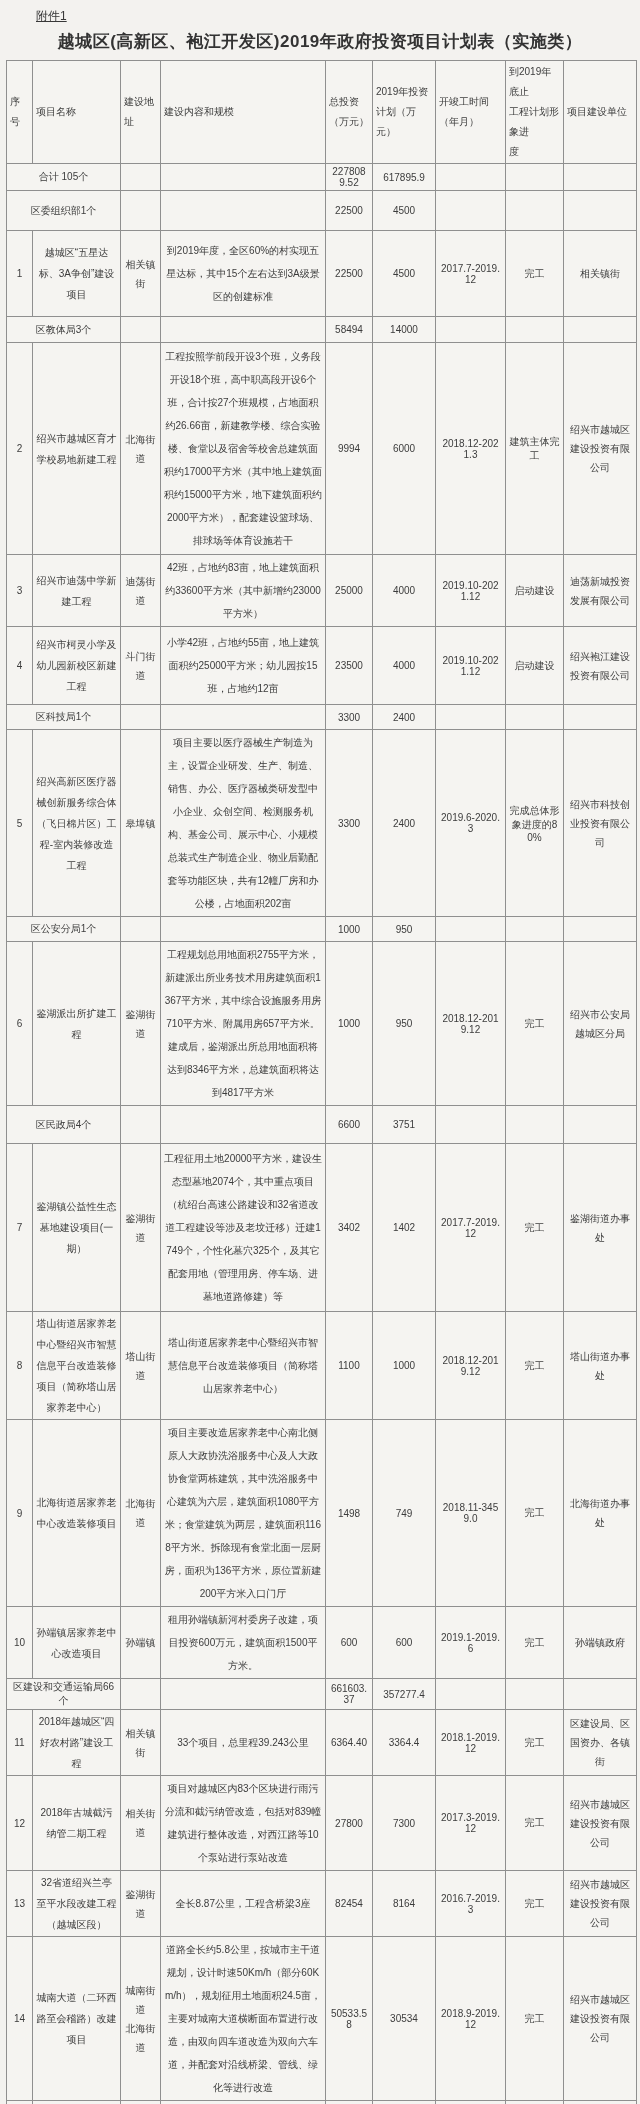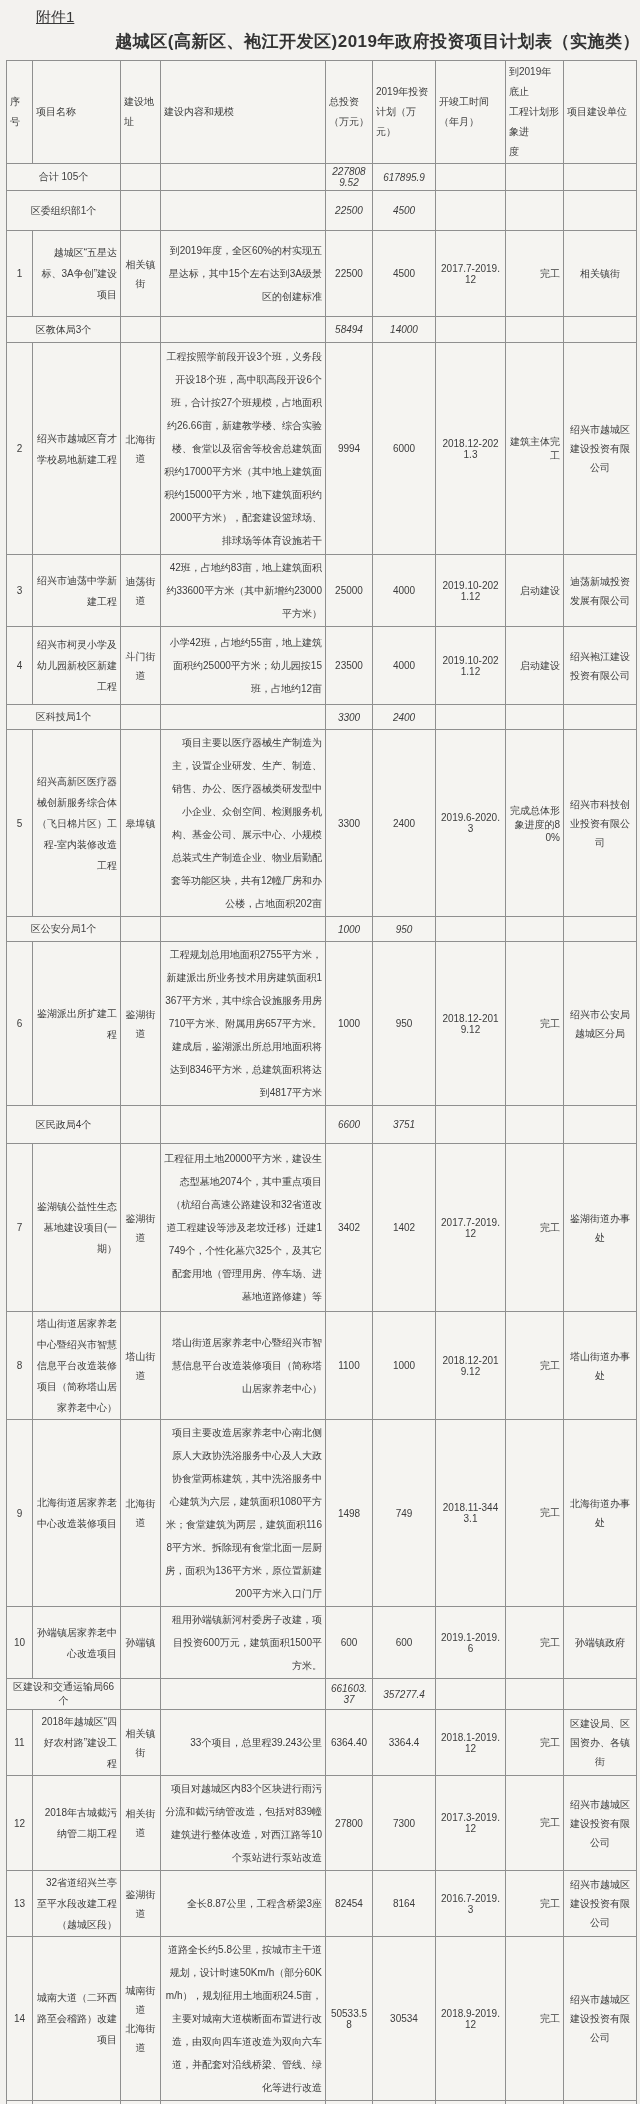--- a/index.html
+++ b/index.html
@@ -2,44 +2,44 @@
 <html><head>
 <meta charset="utf-8">
 <style>
   html,body{margin:0;padding:0;}
   body{
     width:640px;height:2104px;position:relative;
     background:#f3f2ef;
     font-family:"Liberation Sans","DejaVu Sans",sans-serif;
     color:#3c3c3c;
   }
-  .attach{position:absolute;left:36px;top:8px;font-size:15px;color:#383838;text-decoration:underline;}
+  .attach{position:absolute;left:36px;top:8px;font-size:12px;color:#383838;text-decoration:underline;}
   .title{
-    position:absolute;left:0;right:0;top:30px;text-align:right;
+    position:absolute;left:0;right:0;top:30px;text-align:center;
     font-size:17px;font-weight:bold;color:#333;letter-spacing:0.5px;
   }
   table.doc{
     position:absolute;left:6px;top:60px;width:630px;
     border-collapse:collapse;table-layout:fixed;
     background:#f5f4f1;
   }
   .doc th,.doc td{
     border:1px solid #8f8f8f;
     font-size:10px;font-weight:normal;
     vertical-align:middle;padding:1px 3px;overflow:hidden;
     word-break:break-all;
   }
   .doc th{white-space:pre-line;text-align:left;line-height:2.0;color:#3c3c3c;}
   .c{text-align:center;}
-  .l{text-align:right;}
+  .l{text-align:center;}
   .name{line-height:2.1;}
   .cont{line-height:2.3;}
   .addr,.builder{white-space:pre-line;line-height:1.9;}
   .money{font-size:10.5px;}
-  .b{font-weight:bold;font-style:italic;}
+  .b{font-weight:bold;}
   .sec-label{font-weight:bold;text-align:center;font-size:10.5px;}
   .sched{font-size:10px;}
 </style>
 </head>
 <body>
 
 <div class="attach">附件1</div>
 <div class="title">越城区(高新区、袍江开发区)2019年政府投资项目计划表（实施类）</div>
 
 <table class="doc">
@@ -235,21 +235,21 @@
     <td class="c builder">塔山街道办事处</td>
   </tr>
 
   <tr style="height:176px">
     <td class="c">9</td>
     <td class="l name">北海街道居家养老中心改造装修项目</td>
     <td class="c addr">北海街道</td>
     <td class="l cont">项目主要改造居家养老中心南北侧原人大政协洗浴服务中心及人大政协食堂两栋建筑，其中洗浴服务中心建筑为六层，建筑面积1080平方米；食堂建筑为两层，建筑面积1168平方米。拆除现有食堂北面一层厨房，面积为136平方米，原位置新建200平方米入口门厅</td>
     <td class="c money">1498</td>
     <td class="c money">749</td>
-    <td class="c sched">2018.11-3443.1</td>
+    <td class="c sched">2018.11-3459.0</td>
     <td class="l">完工</td>
     <td class="c builder">北海街道办事处</td>
   </tr>
 
   <tr style="height:60px">
     <td class="c">10</td>
     <td class="l name">孙端镇居家养老中心改造项目</td>
     <td class="c addr">孙端镇</td>
     <td class="l cont">租用孙端镇新河村委房子改建，项目投资600万元，建筑面积1500平方米。</td>
     <td class="c money">600</td>

